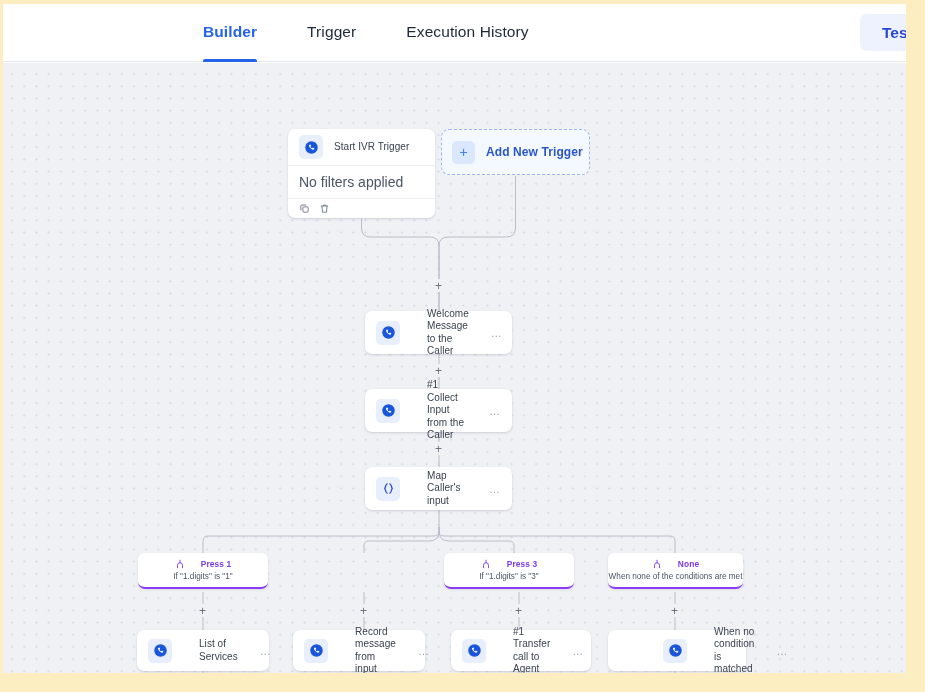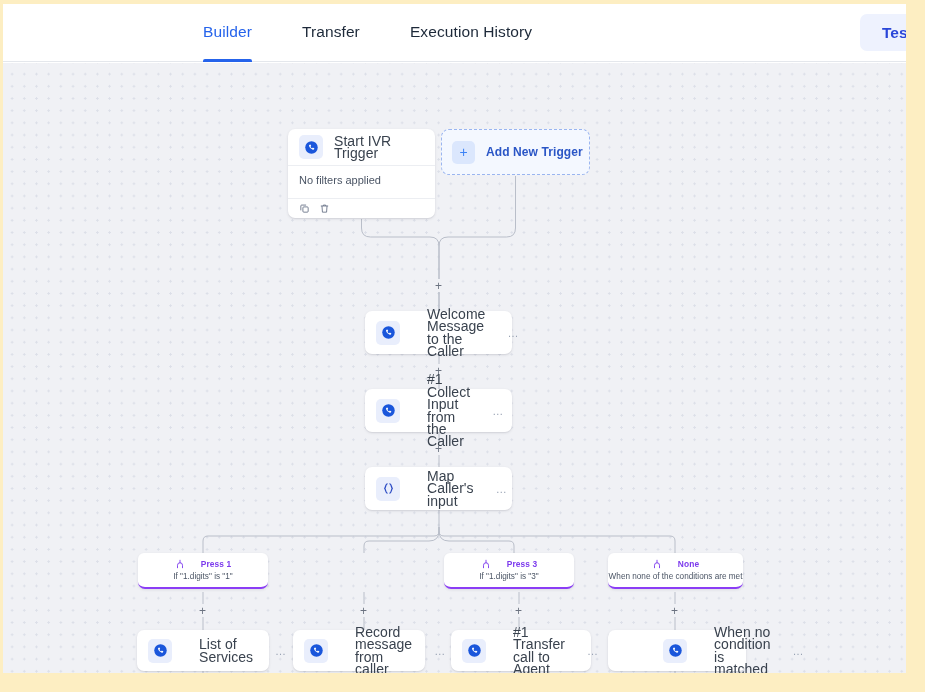--- a/index.html
+++ b/index.html
@@ -53,21 +53,21 @@
   .tab {
     position: relative;
     height: 58px;
     padding: 19px 25px 0 25px;
     font-size: 15.5px;
     color: #1d2939;
     white-space: nowrap;
     cursor: pointer;
     letter-spacing: .1px;
   }
-  .tab.active { color: #2563eb; font-weight: 400; }
+  .tab.active { color: #2563eb; font-weight: 700; }
   .tab.active .ind {
     position: absolute;
     left: 25px; right: 25px;
     bottom: 0;
     height: 3px;
     background: #2563eb;
     border-radius: 2px 2px 0 0;
   }
 
   #test-btn {
@@ -124,21 +124,21 @@
     width: 24px; height: 24px;
     border-radius: 5px;
     background: #e9eefc;
     display: flex; align-items: center; justify-content: center;
     margin-right: 11px;
   }
   .nicon svg { display: block; }
 
   .ntitle {
     flex: 1 1 auto;
-    font-size: 14px;
+    font-size: 10px;
     color: #39424e;
     line-height: 12.4px;
     letter-spacing: .05px;
   }
 
   .dots {
     flex: 0 0 auto;
     color: #98a2b3;
     font-size: 11px;
     letter-spacing: 1.1px;
@@ -154,21 +154,21 @@
   }
   #trigger-card .row-title {
     display: flex; align-items: center;
     height: 37px;
     padding: 0 11px;
     border-bottom: 1px solid #eceef2;
   }
   #trigger-card .row-body {
     height: 33px;
     padding: 8px 11px 0 11px;
-    font-size: 11px;
+    font-size: 14px;
     color: #4b5565;
     border-bottom: 1px solid #eceef2;
   }
   #trigger-card .row-actions {
     height: 18px;
     padding: 1px 11px 0 11px;
     display: flex; align-items: center; gap: 9px;
   }
   .act { cursor: pointer; display: block; }
 
@@ -252,21 +252,21 @@
 <div id="app">
   <div id="page">
 
     <div id="topbar">
       <div class="tabs">
         <div class="tab active">
           <span>Builder</span>
           <span class="ind"></span>
         </div>
         <div class="tab">
-          <span>Transfer</span>
+          <span>Trigger</span>
         </div>
         <div class="tab">
           <span>Execution History</span>
         </div>
       </div>
       <div id="test-btn">
         <span>Test</span>
       </div>
     </div>
 
@@ -449,21 +449,21 @@
       </div>
 
       <div class="card act-card" style="left:290px; top:567px;">
         <div class="card-head">
           <span class="nicon">
             <svg width="15" height="15" viewBox="0 0 24 24">
               <circle cx="12" cy="12" r="10" fill="#1a56db"></circle>
               <path d="M9.2 7.4c.35-.35.95-.3 1.2.13l.85 1.45c.2.34.14.78-.15 1.05l-.5.47c-.15.14-.19.36-.1.54.45.93 1.2 1.68 2.13 2.13.18.09.4.05.54-.1l.47-.5c.27-.29.71-.35 1.05-.15l1.45.85c.43.25.48.85.13 1.2l-.72.72c-.38.38-.95.52-1.46.34-1.35-.47-2.62-1.25-3.68-2.3-1.05-1.06-1.83-2.33-2.3-3.68-.18-.51-.04-1.08.34-1.46z" fill="#ffffff"></path>
             </svg>
           </span>
-          <span class="ntitle">Record message from caller</span>
+          <span class="ntitle">Record message from input</span>
           <span class="dots">…</span>
         </div>
       </div>
 
       <div class="card act-card" style="left:448px; top:567px; width:140px;">
         <div class="card-head">
           <span class="nicon">
             <svg width="15" height="15" viewBox="0 0 24 24">
               <circle cx="12" cy="12" r="10" fill="#1a56db"></circle>
               <path d="M9.2 7.4c.35-.35.95-.3 1.2.13l.85 1.45c.2.34.14.78-.15 1.05l-.5.47c-.15.14-.19.36-.1.54.45.93 1.2 1.68 2.13 2.13.18.09.4.05.54-.1l.47-.5c.27-.29.71-.35 1.05-.15l1.45.85c.43.25.48.85.13 1.2l-.72.72c-.38.38-.95.52-1.46.34-1.35-.47-2.62-1.25-3.68-2.3-1.05-1.06-1.83-2.33-2.3-3.68-.18-.51-.04-1.08.34-1.46z" fill="#ffffff"></path>

